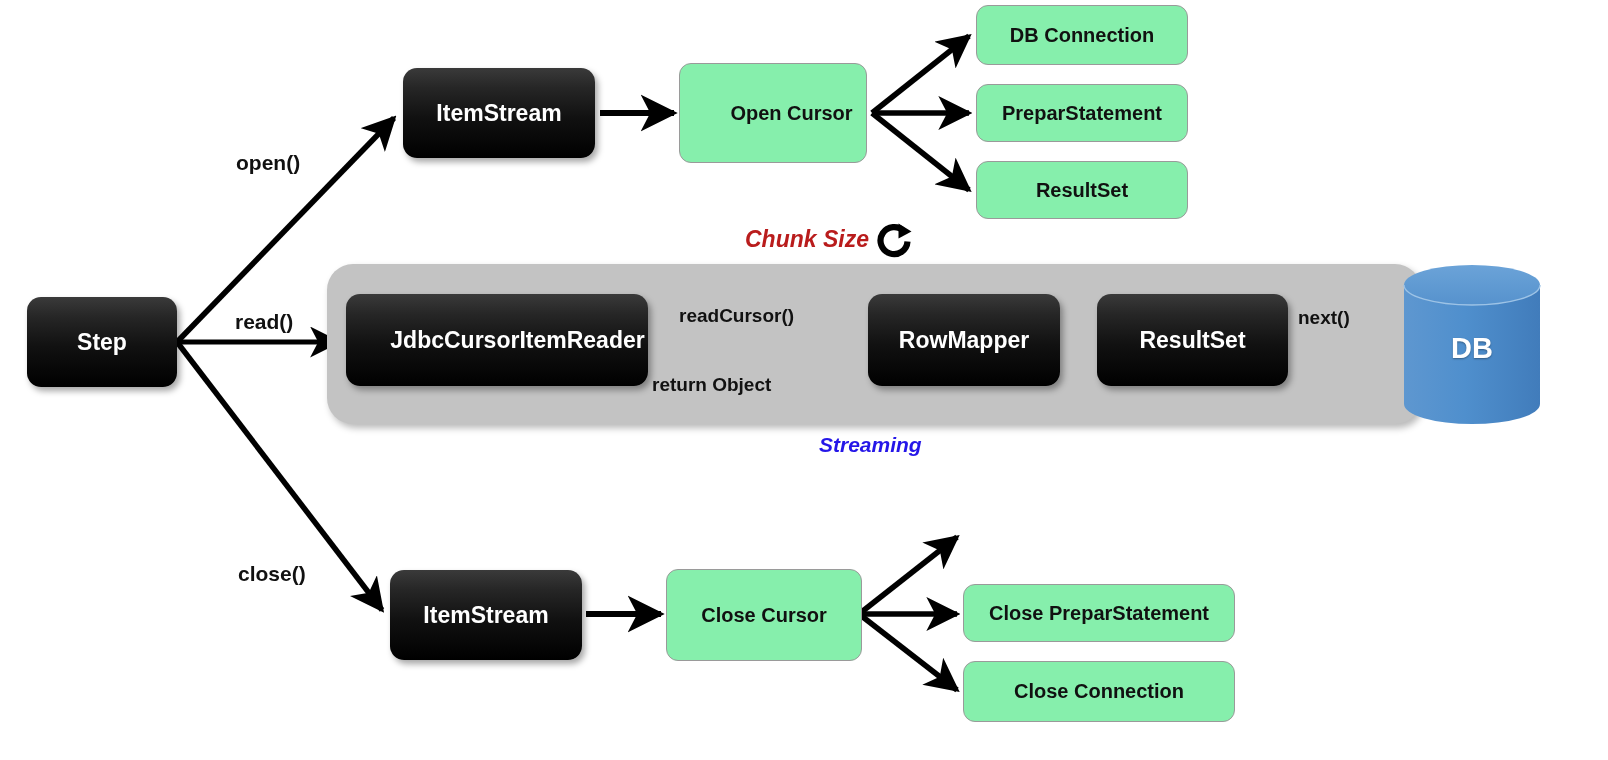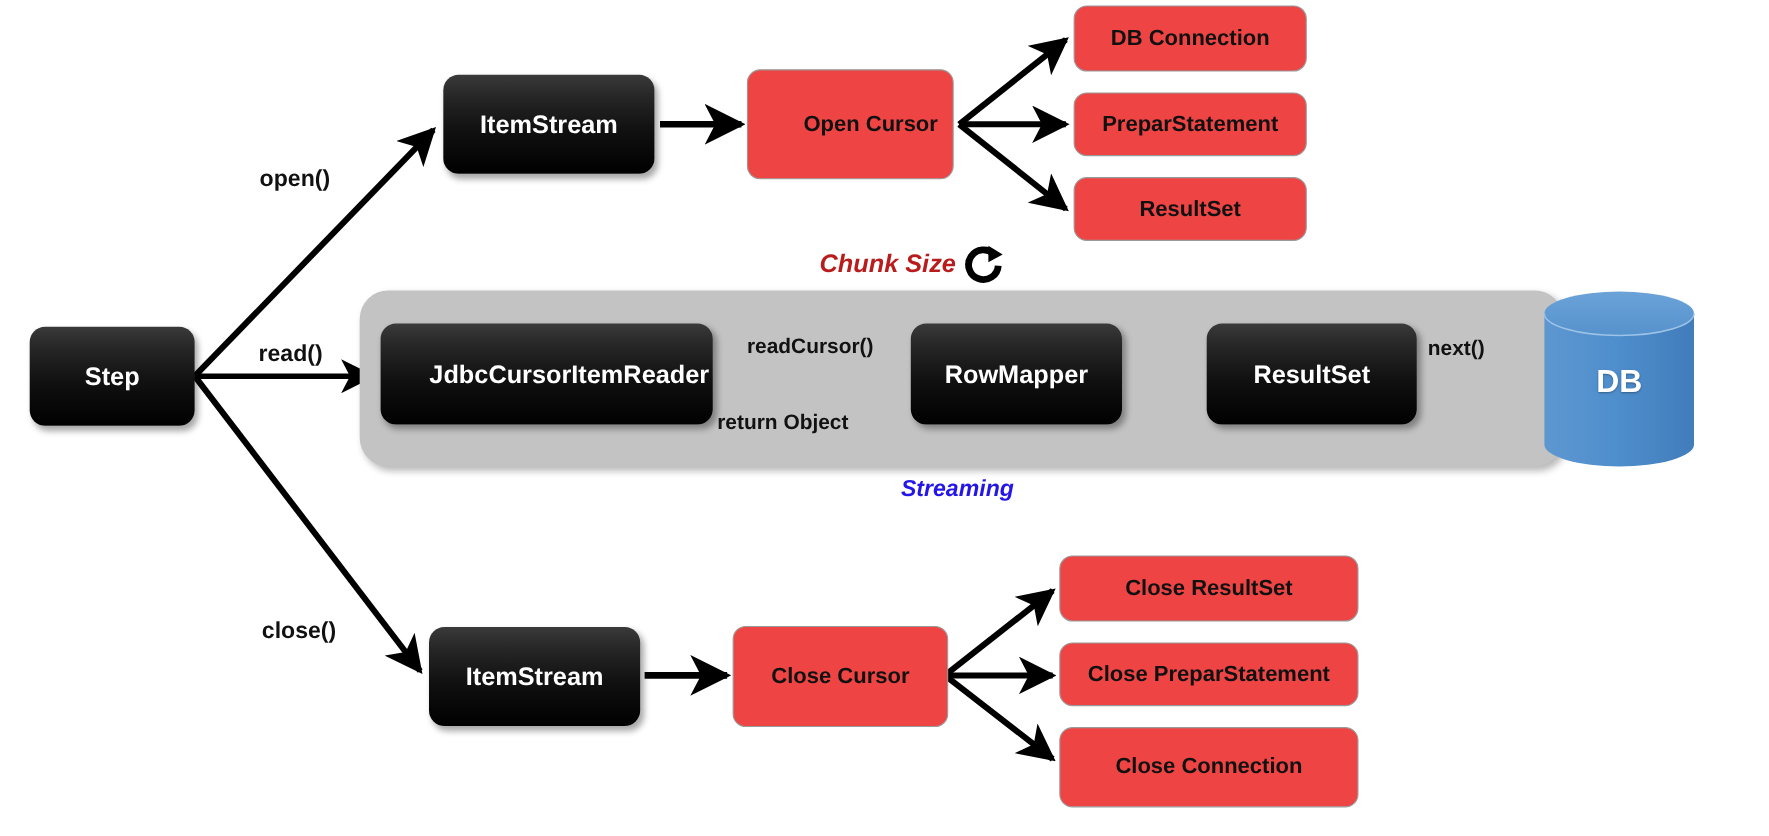--- a/index.html
+++ b/index.html
@@ -13,21 +13,21 @@
     color:#ffffff;
     font-weight:bold;
     border-radius:14px;
     background:linear-gradient(to bottom,#3a3a3a 0%,#262626 22%,#111111 55%,#000000 100%);
     box-shadow:3px 4px 6px rgba(0,0,0,0.35);
   }
   .node.light{
     color:#111111;
     font-weight:bold;
     border-radius:12px;
-    background:#ef4444;
+    background:#86efac;
     border:1.6px solid #9a9a9a;
   }
 
   
   #streaming-container{
     position:absolute;
     background:#c3c3c3;
     border-radius:26px;
     box-shadow:3px 4px 7px rgba(0,0,0,0.28);
   }
@@ -102,21 +102,21 @@
   </div>
 
   <div class="node dark" style="left:390px;top:570px;width:192px;height:90px;font-size:23px;">
     <span>ItemStream</span>
   </div>
 
   <div class="node dark" style="left:346px;top:294px;width:302px;height:92px;font-size:23px;padding-left:41px;">
     <span>JdbcCursorItemReader</span>
   </div>
 
-  <div class="node dark" style="left:828px;top:294px;width:192px;height:92px;font-size:23px;">
+  <div class="node dark" style="left:868px;top:294px;width:192px;height:92px;font-size:23px;">
     <span>RowMapper</span>
   </div>
 
   <div class="node dark" style="left:1097px;top:294px;width:191px;height:92px;font-size:23px;">
     <span>ResultSet</span>
   </div>
 
   <div class="node light" style="left:679px;top:63px;width:188px;height:100px;font-size:20px;padding-left:37px;">
     <span>Open Cursor</span>
   </div>
@@ -130,29 +130,26 @@
   </div>
 
   <div class="node light" style="left:976px;top:161px;width:212px;height:58px;font-size:20px;">
     <span>ResultSet</span>
   </div>
 
   <div class="node light" style="left:666px;top:569px;width:196px;height:92px;font-size:20px;">
     <span>Close Cursor</span>
   </div>
 
-  <div class="node light" style="left:963px;top:505px;width:272px;height:60px;font-size:20px;">
-    <span>Close ResultSet</span>
-  </div>
 
   <div class="node light" style="left:963px;top:584px;width:272px;height:58px;font-size:20px;">
     <span>Close PreparStatement</span>
   </div>
 
-  <div class="node light" style="left:963px;top:661px;width:272px;height:73px;font-size:20px;">
+  <div class="node light" style="left:963px;top:661px;width:272px;height:61px;font-size:20px;">
     <span>Close Connection</span>
   </div>
 
   <div id="db-cylinder" style="left:1402px;top:263px;width:140px;height:163px;">
     <svg width="140" height="163" viewBox="0 0 140 163">
       <defs>
         <linearGradient id="dbBody" x1="0" y1="0" x2="1" y2="0">
           <stop offset="0%" stop-color="#5e97d0"></stop>
           <stop offset="45%" stop-color="#4f8fcd"></stop>
           <stop offset="100%" stop-color="#417cbb"></stop>

